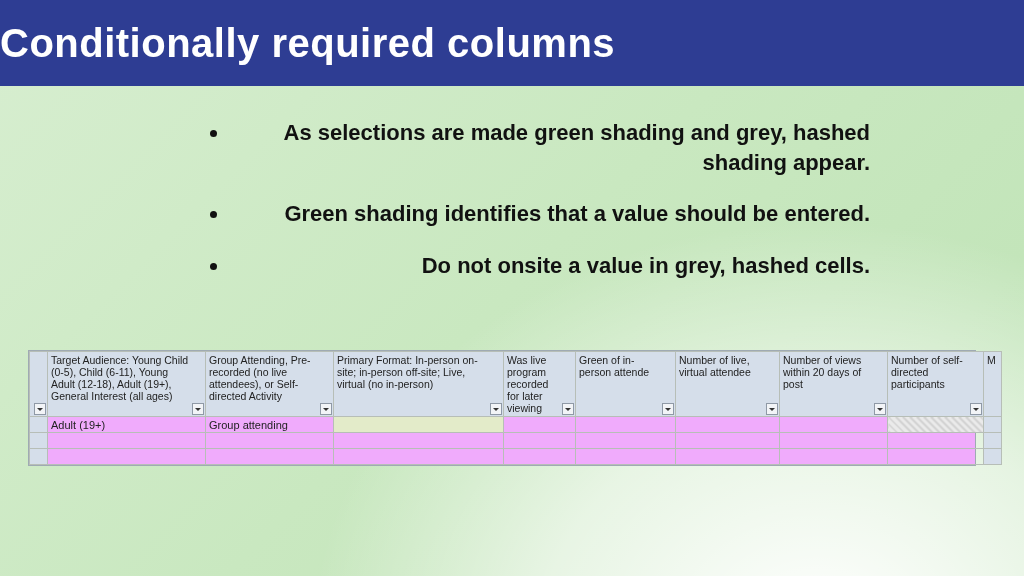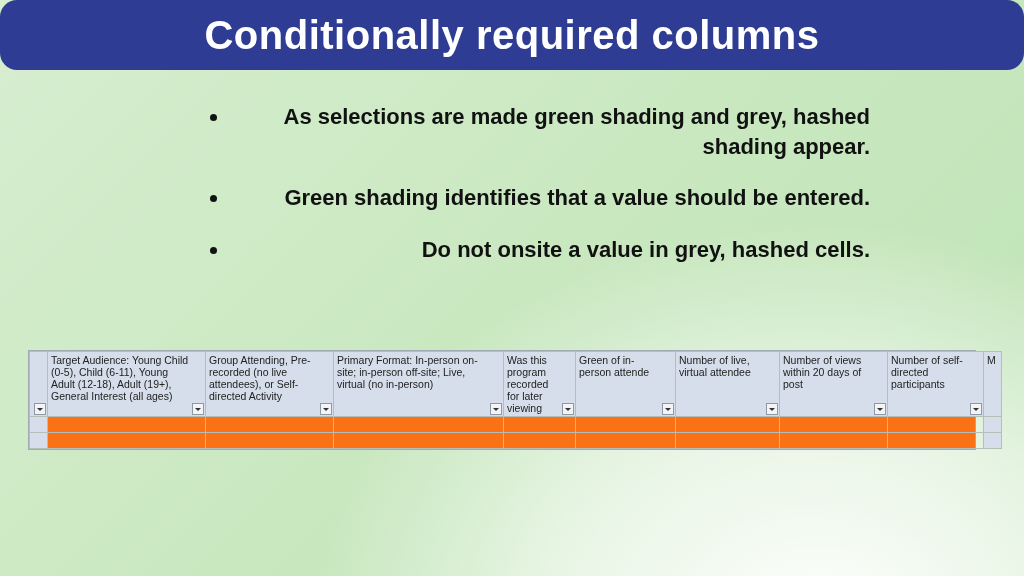--- a/index.html
+++ b/index.html
@@ -5,26 +5,25 @@
   * { box-sizing: border-box; margin: 0; padding: 0; }
   html, body { width: 1024px; height: 576px; overflow: hidden; font-family: Arial, Helvetica, sans-serif; }
   body {
     background: #d9efd4;
     background: radial-gradient(ellipse 90% 130% at 80% 110%, #ffffff 0%, rgba(255,255,255,0.6) 30%, rgba(255,255,255,0) 55%),
                 linear-gradient(135deg, #d7eed0 0%, #c9e8c0 50%, #bfe3b6 100%);
     position: relative;
   }
   .header {
     background: #2e3d93;
-    height: 70px;
+    height: 86px;
     width: 100%;
     display: flex;
     align-items: center;
-    justify-content: center;
-    border-radius: 17px;
+    justify-content: flex-start;
   }
   .header h1 {
     color: #ffffff;
     font-size: 40px;
     font-weight: 800;
     letter-spacing: 0.5px;
   }
   .bullets {
     margin: 32px 0 0 230px;
     width: 640px;
@@ -36,21 +35,21 @@
     line-height: 1.35;
     margin-bottom: 22px;
     list-style: disc;
     text-align: right;
   }
   .sheet {
     position: absolute;
     left: 28px;
     top: 350px;
     width: 948px;
-    background: #f97316;
+    background: #f0abfc;
     font-size: 11px;
     color: #222;
     border: 1px solid #9faab3;
   }
   table { border-collapse: collapse; width: 100%; table-layout: fixed; }
   th, td {
     border: 1px solid #b7beb7;
     padding: 1px 3px;
     text-align: left;
     vertical-align: bottom;
@@ -160,21 +159,21 @@
         </th>
         <th>
           <span>Group Attending, Pre-recorded (no live attendees), or Self-directed Activity</span>
           <span class="filter-btn"></span>
         </th>
         <th>
           <span>Primary Format: In-person on-site; in-person off-site; Live, virtual (no in-person)</span>
           <span class="filter-btn"></span>
         </th>
         <th>
-          <span>Was this program recorded for later viewing</span>
+          <span>Was live program recorded for later viewing</span>
           <span class="filter-btn"></span>
         </th>
         <th>
           <span>Green of in-person attende</span>
           <span class="filter-btn"></span>
         </th>
         <th>
           <span>Number of live, virtual attendee</span>
           <span class="filter-btn"></span>
         </th>
@@ -185,20 +184,32 @@
         <th>
           <span>Number of self-directed participants</span>
           <span class="filter-btn"></span>
         </th>
         <th class="narrow" style="white-space:nowrap;">
           <span>M</span>
         </th>
       </tr>
     </thead>
     <tbody>
+      <tr>
+        <td class="narrow"></td>
+        <td>Adult (19+)</td>
+        <td>Group attending</td>
+        <td class="green"></td>
+        <td></td>
+        <td></td>
+        <td></td>
+        <td></td>
+        <td class="hashed"></td>
+        <td class="narrow"></td>
+      </tr>
       <tr>
         <td class="narrow"></td>
         <td></td>
           <td></td>
         <td></td>
           <td></td>
         <td></td>
           <td></td>
         <td></td>
           <td></td>

